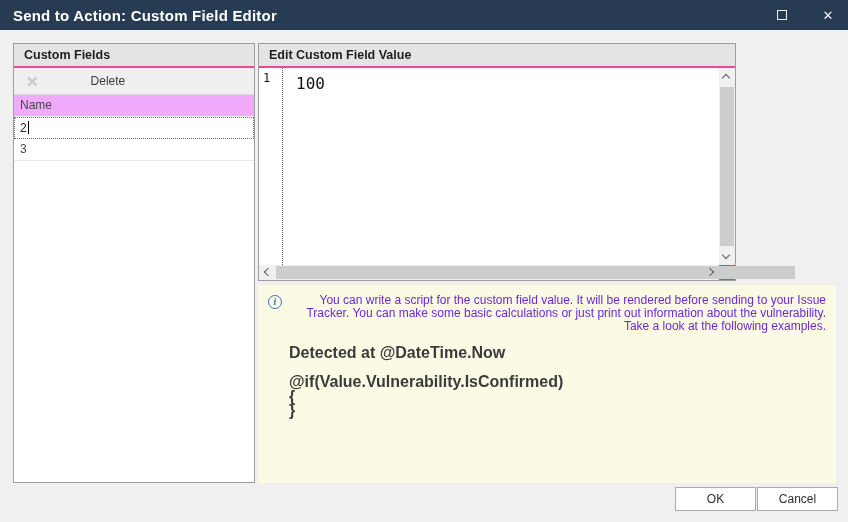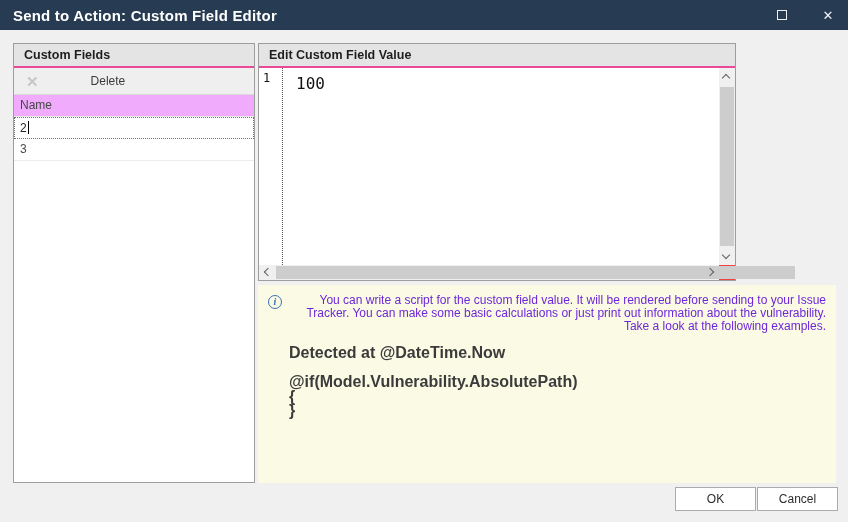--- a/index.html
+++ b/index.html
@@ -200,21 +200,21 @@
     </div>
   </div>
 
   <div class="info-box">
     <div class="info-row">
       <div class="info-icon">i</div>
       <div class="info-paragraph">You can write a script for the custom field value. It will be rendered before sending to your Issue Tracker. You can make some basic calculations or just print out information about the vulnerability. Take a look at the following examples.</div>
     </div>
     <div class="examples">
       <div class="ex-line">Detected at @DateTime.Now</div>
-      <div class="ex-line ex-gap">@if(Model.Vulnerability.AbsolutePath)</div>
+      <div class="ex-line ex-gap">@if(Value.Vulnerability.IsConfirmed)</div>
       <div class="ex-line">{</div>
       <div class="ex-line">}</div>
     </div>
   </div>
 
   <div class="btn btn-cancel">Cancel</div>
   <div class="btn btn-ok">OK</div>
 
 </div>
 

